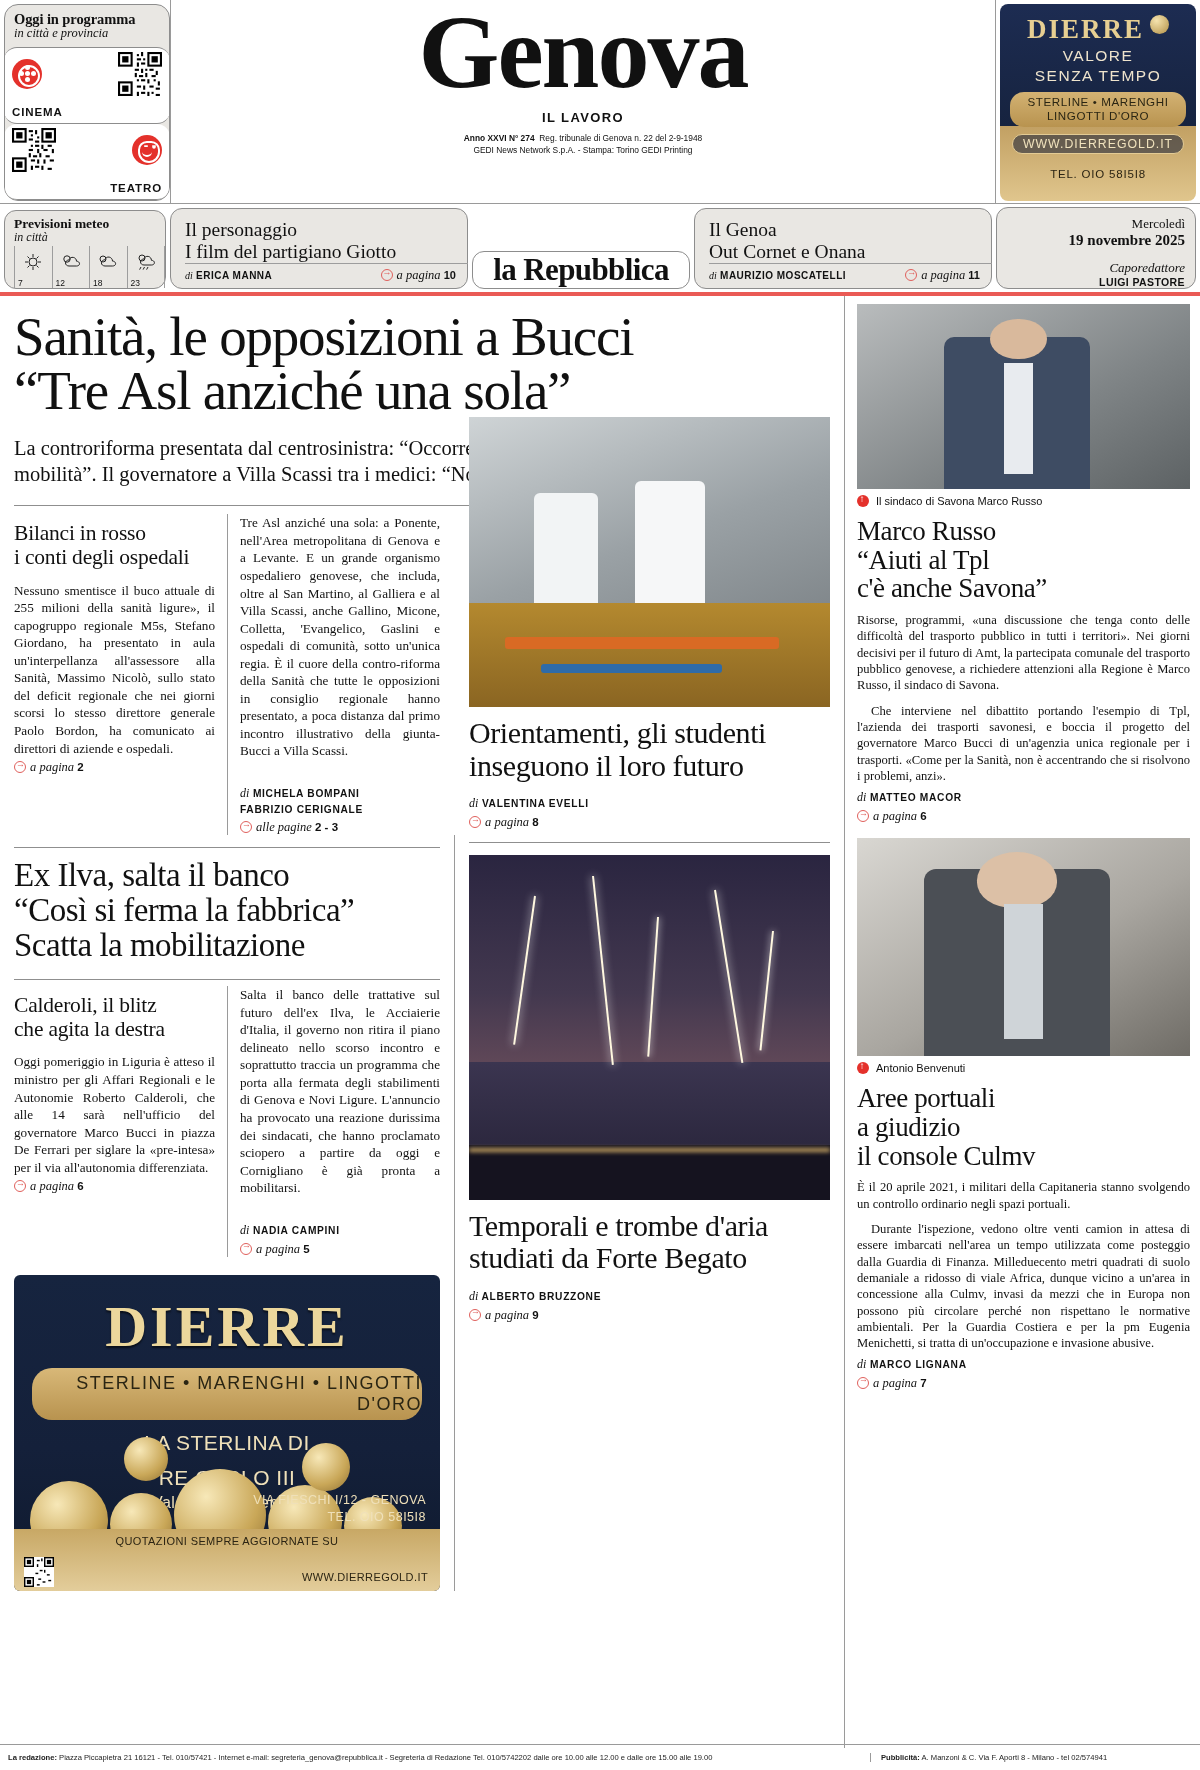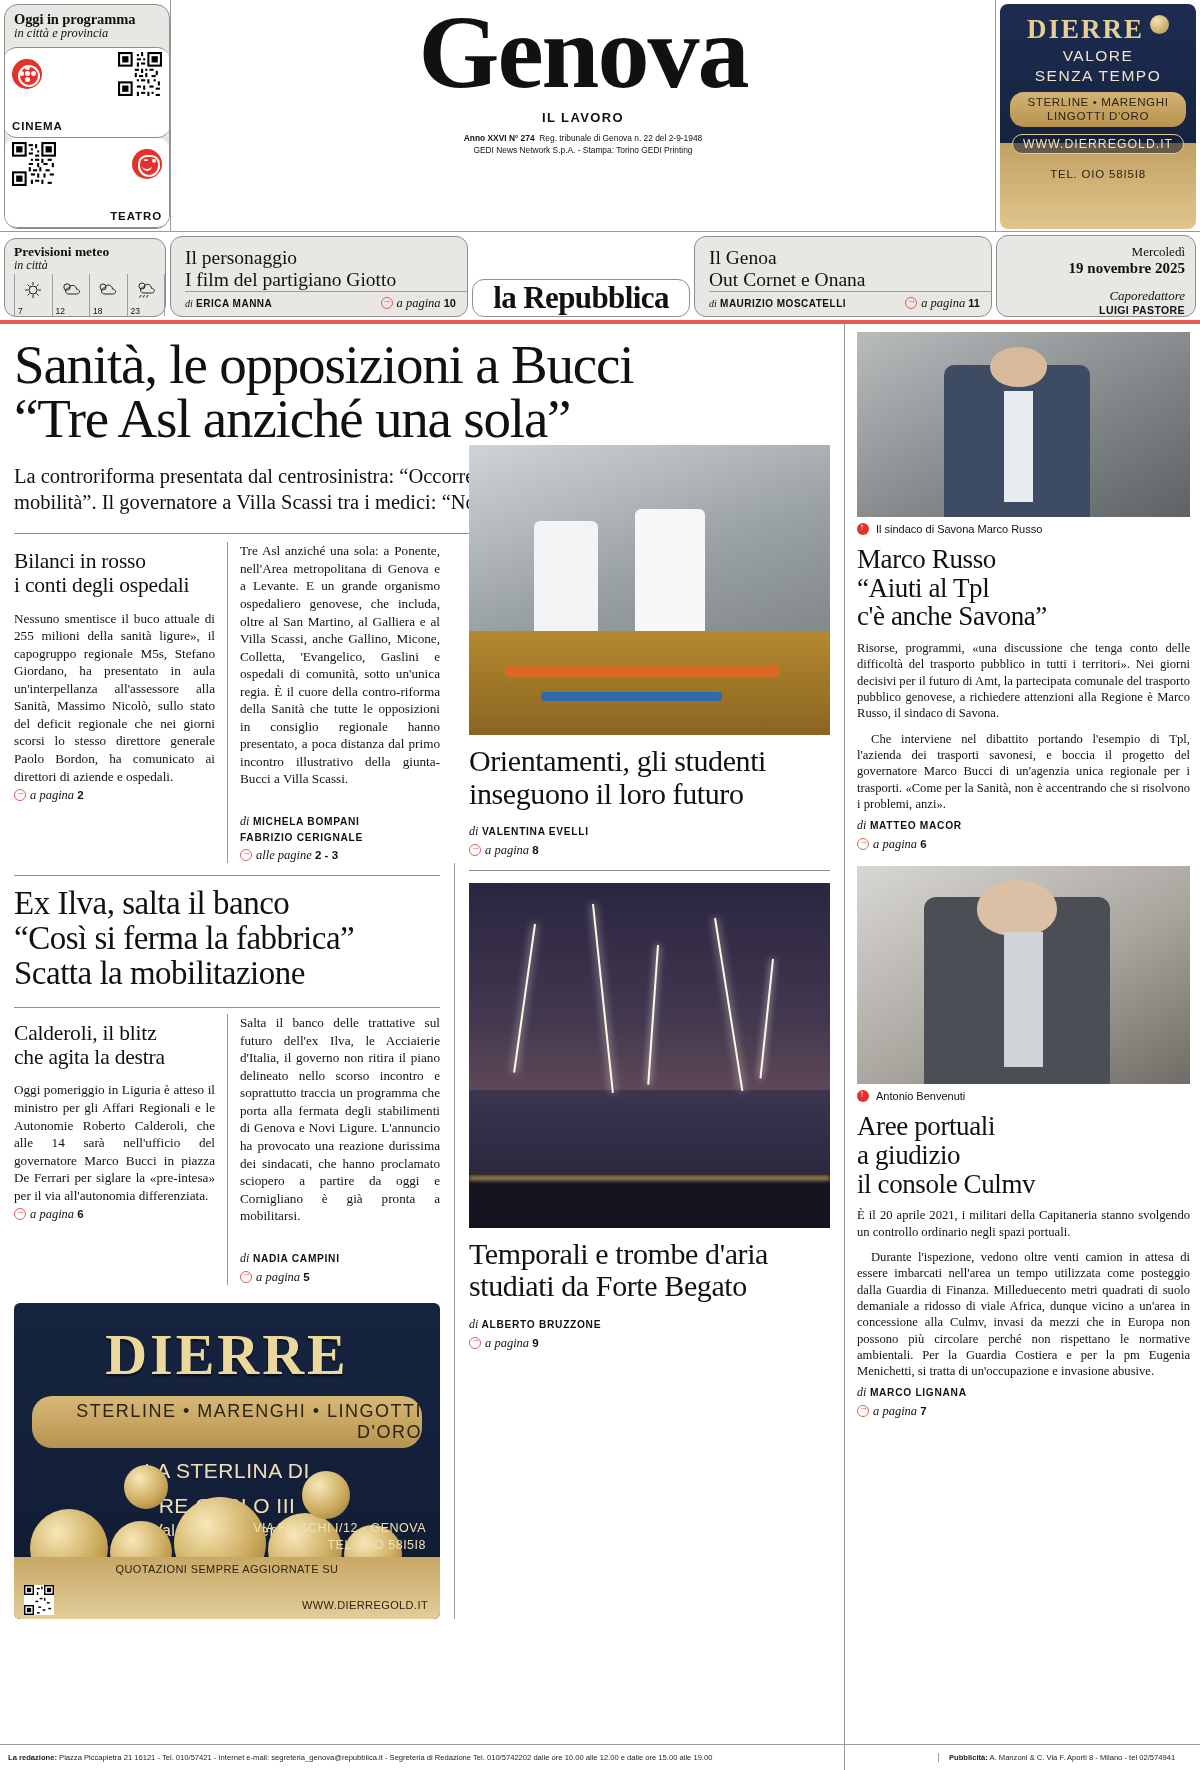--- a/index.html
+++ b/index.html
@@ -8,21 +8,21 @@
     background: #ffffff;
     font-family: "Liberation Serif", serif;
     color: #111;
     overflow: hidden;
   }
   .page { position: relative; width: 1200px; height: 1770px; }
 
   
   .masthead {
     position: relative;
-    height: 232px;
+    height: 204px;
     display: flex;
     align-items: stretch;
     border-bottom: 1px solid #9a9a9a;
   }
 
   
   .promo {
     width: 166px;
     margin: 4px 0 2px 4px;
     border: 1px solid #8d8d8d;
@@ -184,21 +184,21 @@
   .bigad .ba-addr { position: absolute; right: 14px; bottom: 64px; text-align: right;
      color: #efe0b9; font-family: "Liberation Sans", sans-serif; font-size: 12.5px; line-height: 1.4; letter-spacing: .5px; }
   .coins { position: absolute; left: 0; right: 0; top: 148px; height: 150px; }
   .coin { position: absolute; border-radius: 50%;
      background: radial-gradient(circle at 35% 30%, #f7e8b8, #c9a758 60%, #8e6f32); }
 
   
   .footer { position: absolute; left: 0; bottom: 0; width: 1200px; height: 26px;
      border-top: 1px solid #9a9a9a; display: flex; align-items: center; }
   .footer .f1 { flex: 1; font-family: "Liberation Sans", sans-serif; font-size: 7.6px; padding-left: 8px; color: #222; }
-  .footer .f2 { width: 262px; font-family: "Liberation Sans", sans-serif; font-size: 7.6px; padding-left: 10px;
+  .footer .f2 { width: 330px; font-family: "Liberation Sans", sans-serif; font-size: 7.6px; padding-left: 10px;
      border-left: 1px solid #9a9a9a; color: #222; }
   .footer b { font-weight: bold; }
 
   .storm { background: linear-gradient(#2a2540, #43384f 40%, #6d4f5c 70%, #8a6158 100%); }
   .bolt { position: absolute; background: #fff8e0; width: 2px; transform-origin: top; }
 </style>
 </head>
 <body>
 
 <div class="page">

